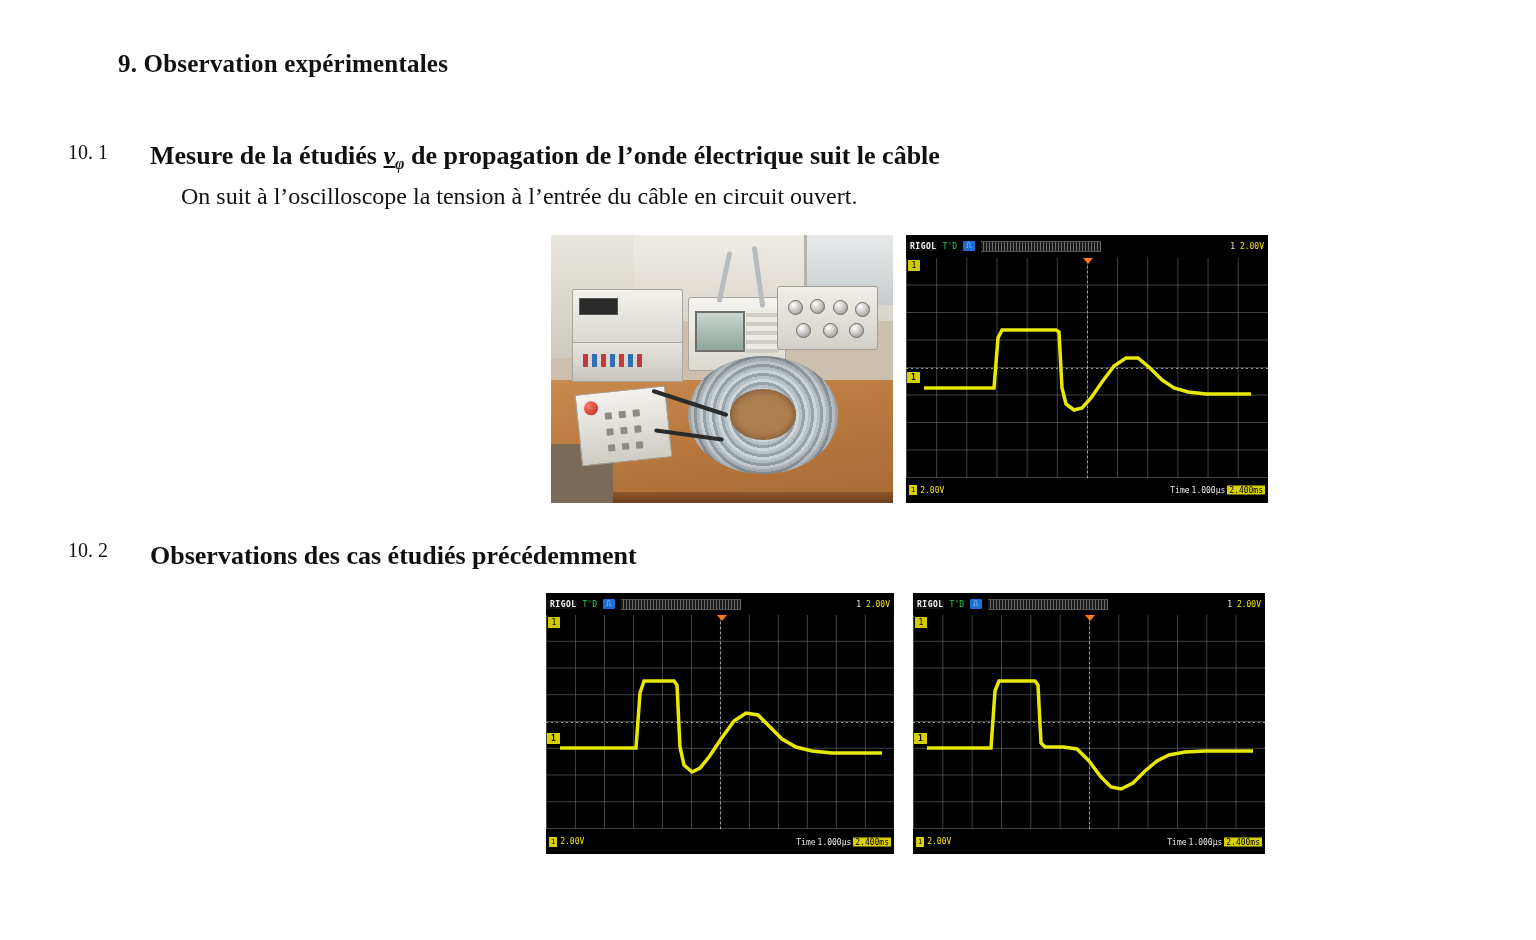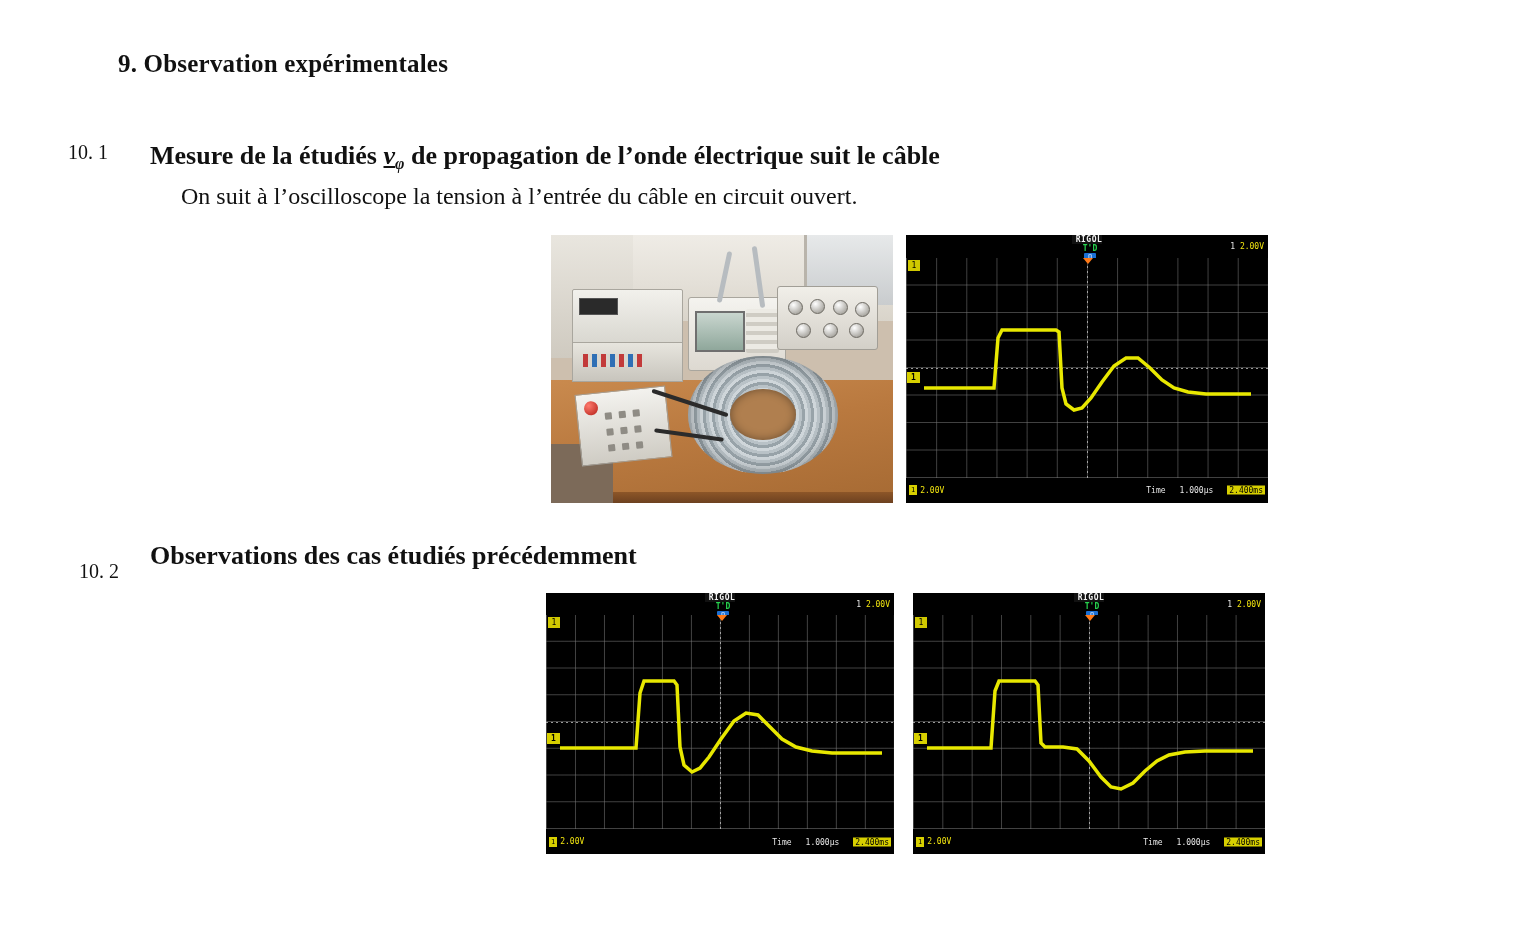--- a/index.html
+++ b/index.html
@@ -34,21 +34,21 @@
     white-space: nowrap;
   }
   .sub-title {
     position: absolute;
     font-weight: bold;
     font-size: 26px;
     white-space: nowrap;
   }
   #sub1-num { left: 68px; top: 141px; }
   #sub1-title { left: 150px; top: 141px; }
-  #sub2-num { left: 68px; top: 560px; margin-left: 11px; }
+  #sub2-num { left: 68px; top: 539px; }
   #sub2-title { left: 150px; top: 541px; }
 
   .italic-var {
     font-style: italic;
     font-family: "Liberation Serif", serif;
     text-decoration: underline;
   }
   .sub-idx {
     font-size: 0.62em;
     vertical-align: -0.32em;
@@ -180,28 +180,28 @@
     font-family: "DejaVu Sans Mono", monospace;
   }
   #scope1 { left: 906px; top: 235px; width: 362px; height: 268px; }
   #scope2 { left: 546px; top: 593px; width: 348px; height: 261px; }
   #scope3 { left: 913px; top: 593px; width: 352px; height: 261px; }
 
   .scope-topbar {
     position: absolute; left: 0; top: 0; width: 100%; height: 8.5%;
     background: #000;
     display: flex; align-items: center;
-    font-size: 8px; color: #e8e8e8; flex-direction: column;
+    font-size: 8px; color: #e8e8e8;
   }
   .brand {
     color: #f3f3f3; font-weight: bold; letter-spacing: .5px;
     padding-left: 4px; font-size: 8px;
     background: #111; 
   }
-  .tb-seg { margin-left: 6px; white-space: nowrap; font-weight: bold; }
+  .tb-seg { margin-left: 6px; white-space: nowrap; }
   .tb-green { color: #27d34e; }
   .tb-blue-box {
     display:inline-block; background:#1b6fd4; color:#fff; padding:0 3px; border-radius:1px;
   }
   .tb-wave {
     display:inline-block; width:120px; height:9px;
     background:
       repeating-linear-gradient(90deg, transparent 0 2px, #6a6a6a 2px 3px),
       #1a1a1a;
     border-top:1px solid #555; border-bottom:1px solid #555;
@@ -256,21 +256,21 @@
   .bb-left {
     position:absolute; left:3px; top:50%; transform:translateY(-50%);
     display:flex; align-items:center; gap:3px; white-space:nowrap;
   }
   .bb-icon {
     display:inline-block; background:#d8d000; color:#000; padding:0 2px;
     font-size:7px; line-height:10px;
   }
   .bb-right {
     position:absolute; right:3px; top:50%; transform:translateY(-50%);
-    display:flex; align-items:center; gap:14px; white-space:nowrap; color:#e8e8e8;
+    display:flex; align-items:center; gap:2px; white-space:nowrap; color:#e8e8e8;
   }
   .bb-trig {
     background:#d8d000; color:#000; padding:0 2px;
   }
 </style>
 </head>
 <body>
 
 <div class="section-title" id="sec10">
   <span>9.</span>

